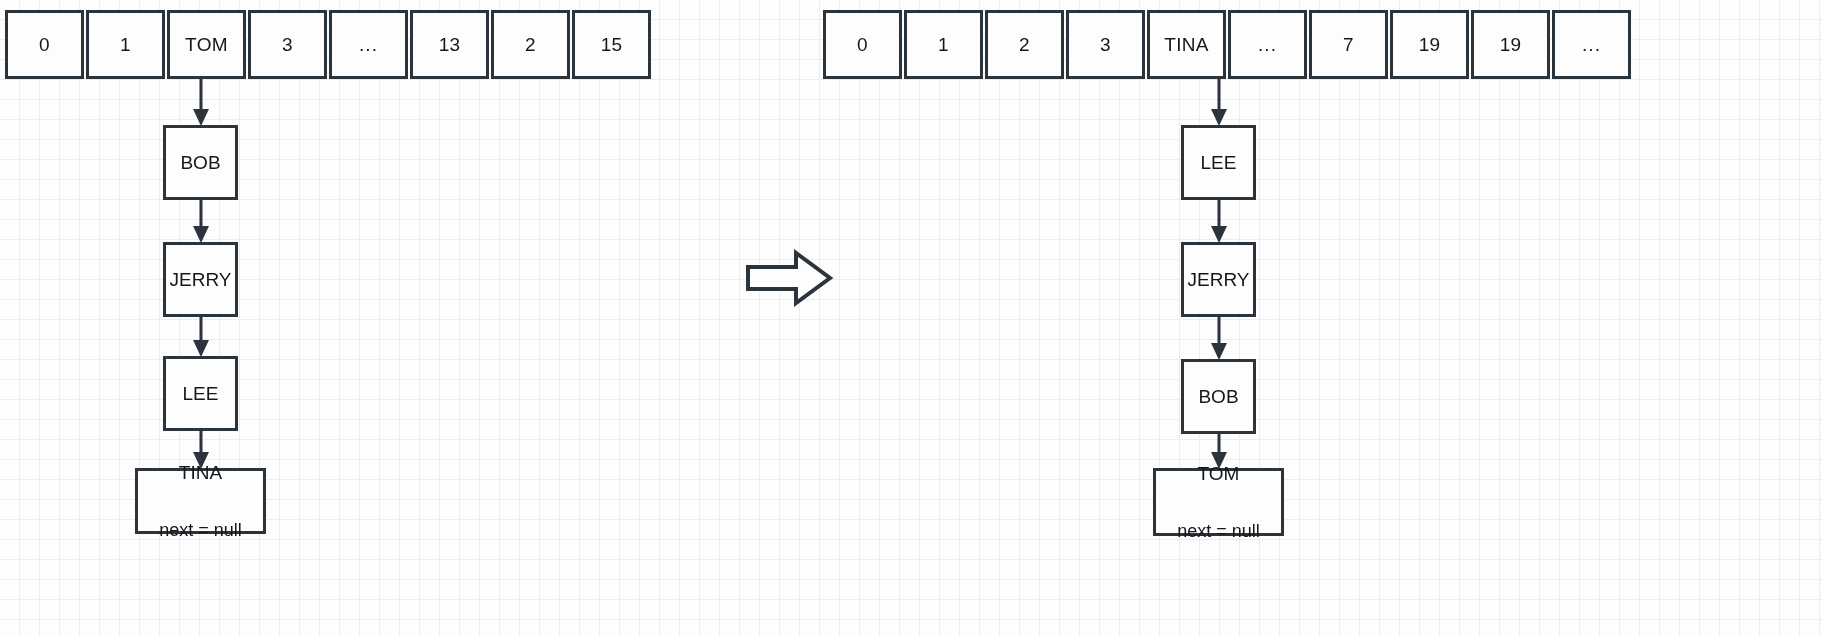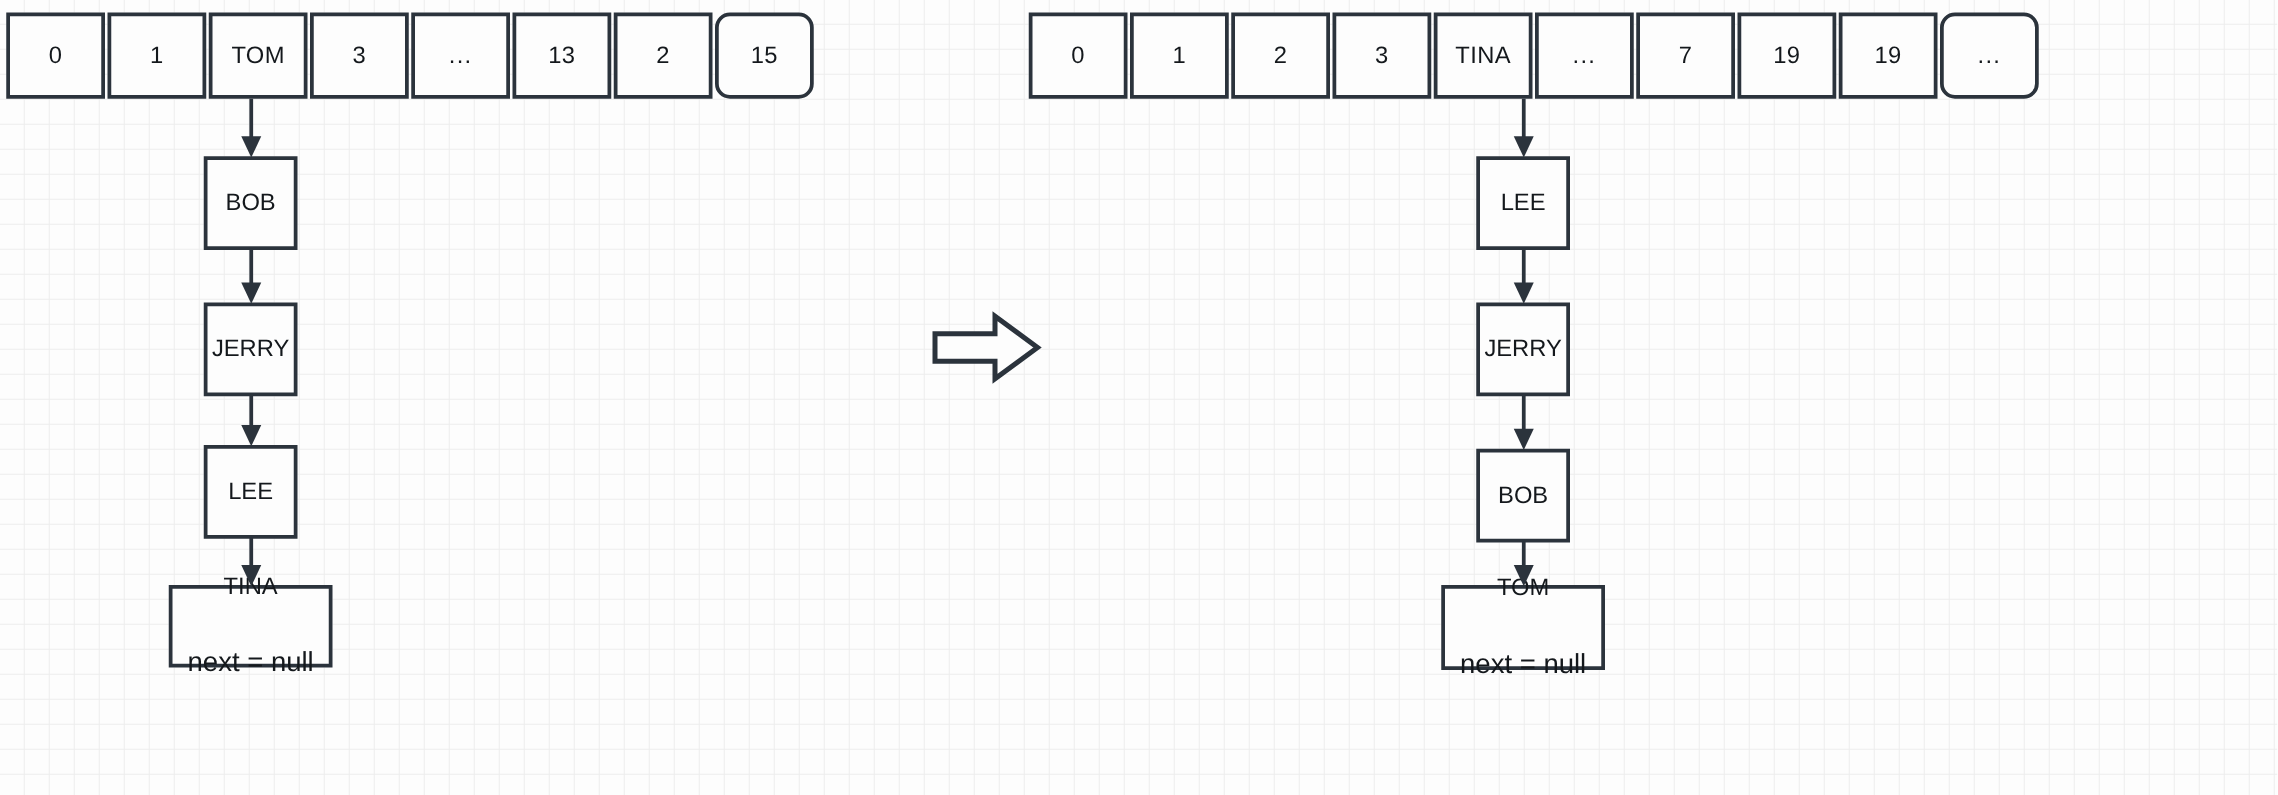--- a/index.html
+++ b/index.html
@@ -32,38 +32,38 @@
     border: 3px solid #2b333c;
     background: #fdfdfd;
     display: flex;
     align-items: center;
     justify-content: center;
     font-size: 19px;
     color: #14181c;
     margin-right: 2px;
     letter-spacing: 0.3px;
   }
-  .array-cell:last-child { margin-right: 0; border-radius: 12px; }
+  .array-cell:last-child { margin-right: 0; }
   .array-cell.ellipsis { letter-spacing: 1px; }
 
   
   .node {
     position: absolute;
     border: 3px solid #2b333c;
     background: #fdfdfd;
     display: flex;
     flex-direction: column;
     align-items: center;
     justify-content: center;
     font-size: 19px;
     color: #14181c;
     line-height: 1.45;
     text-align: center;
   }
-  .node .line2 { font-size: 22px; margin-top: 31px; }
+  .node .line2 { font-size: 18px; margin-top: 31px; }
 
   
   .connector { position: absolute; }
   .connector svg { display: block; overflow: visible; }
 
   
   .big-arrow { position: absolute; }
 </style>
 </head>
 <body>

